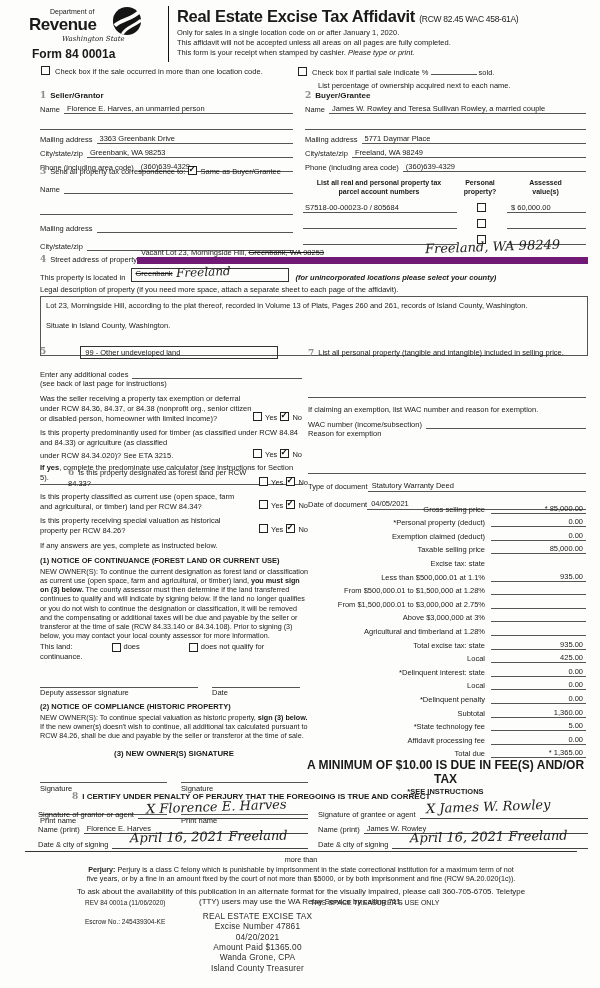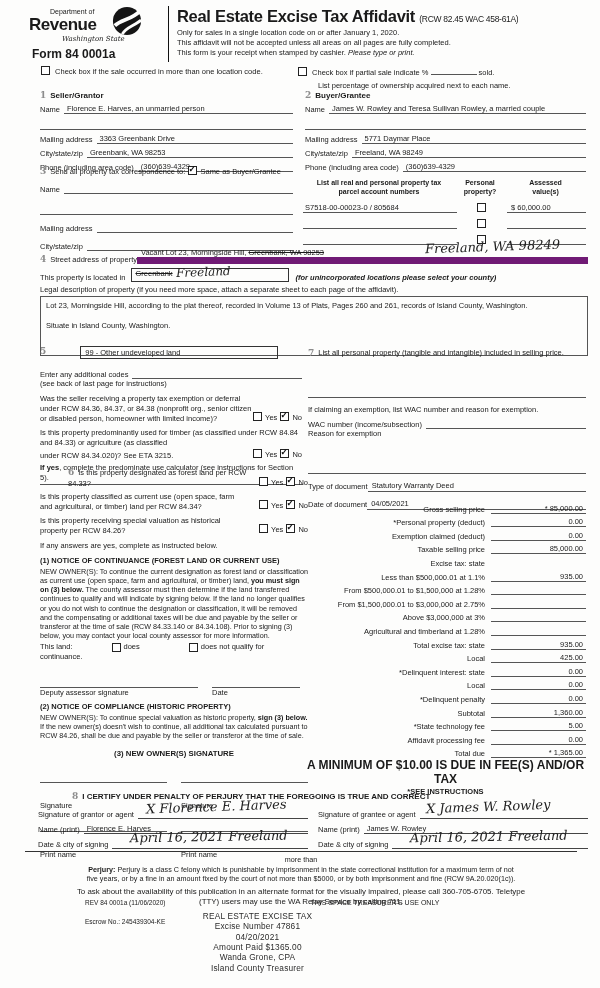--- a/index.html
+++ b/index.html
@@ -87,21 +87,21 @@
   .para{font-size:7.2px;margin-top:1px;}
   .ttl{font-weight:bold;font-size:7.5px;margin-top:5px;}
   .land-row{display:flex;margin-top:2px;align-items:center;}
   .land-row .gap{width:38px;}
   .dep-row{display:flex;margin-top:15px;}
   .sigline{border-bottom:1px solid #555;height:10px;}
   .dep1{width:158px;} .dep2{width:88px;margin-left:14px;}
   .n3ttl{font-weight:bold;text-align:center;margin-top:9px;font-size:7.8px;}
   .sig-grid{display:flex;margin-top:13px;}
   .sig-col{flex:1;} .sig-col + .sig-col{margin-left:14px;}
-  .sig-cap{margin-top:18px;}
+  .sig-cap{margin-top:1px;}
   .sig-row2{margin-top:10px;justify-content:flex-end;}
   
   .taxtable{position:absolute;top:500px;left:305px;width:281px;}
   .trow{display:flex;align-items:flex-end;height:13.6px;}
   .tlabel{flex:1;text-align:right;padding-right:6px;white-space:nowrap;}
   .tval{width:92px;border-bottom:1px solid #555;text-align:right;padding-right:3px;min-height:9px;}
   .trow.nv .tval{border-bottom:none;}
   .min{font-weight:bold;text-align:center;font-size:12px;}
   .see{font-weight:bold;text-align:center;font-size:7.5px;margin-top:1px;}
   

